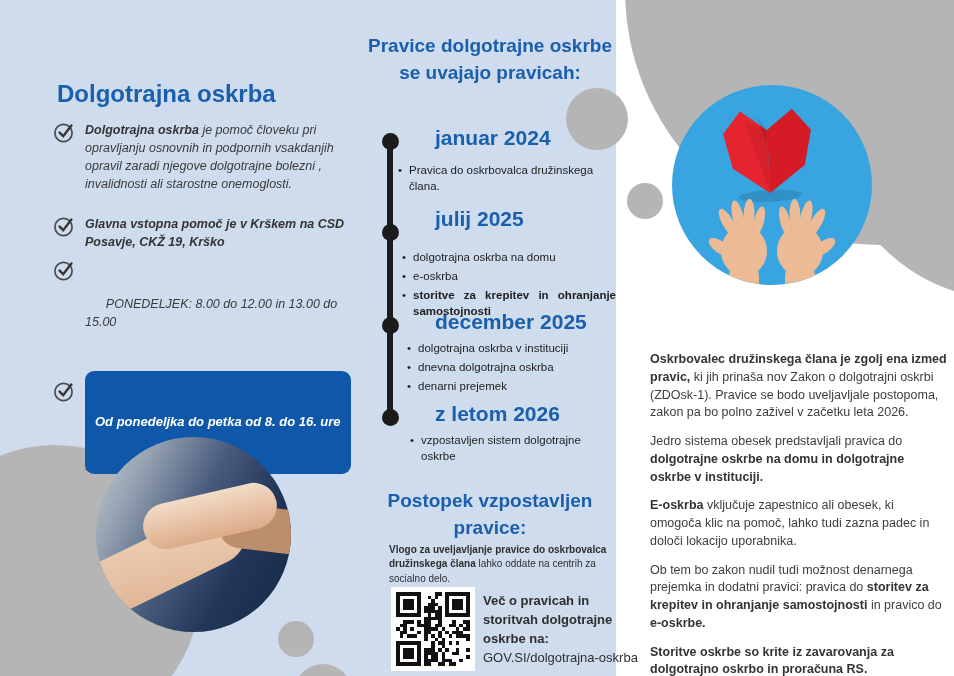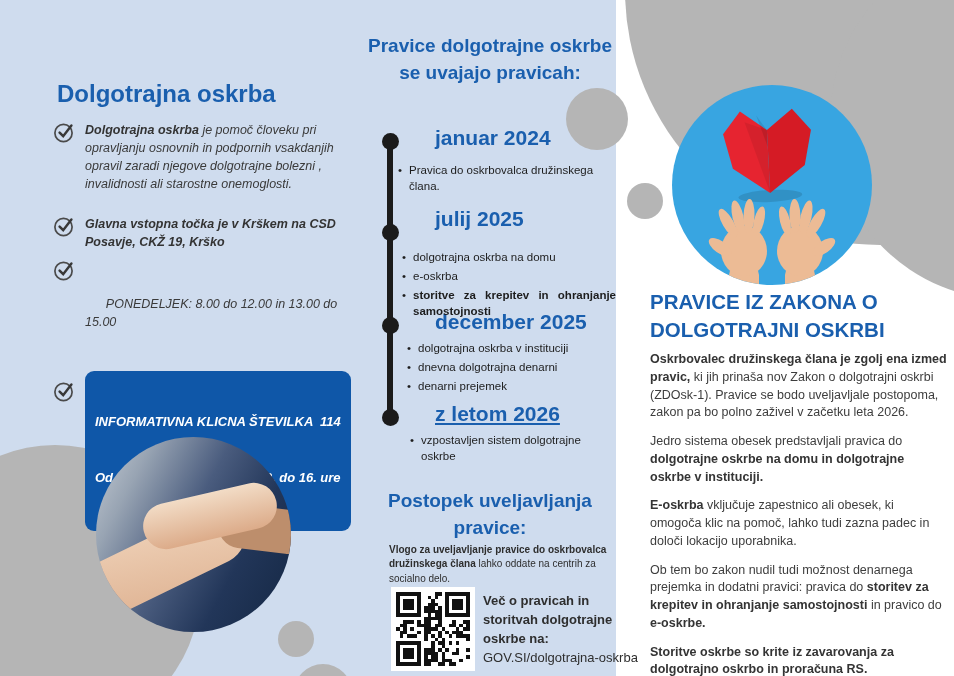--- a/index.html
+++ b/index.html
@@ -98,21 +98,21 @@
     <p class="b-text"><b>Dolgotrajna oskrba</b><span> je pomoč človeku pri opravljanju osnovnih in podpornih vsakdanjih opravil zaradi njegove dolgotrajne bolezni , invalidnosti ali starostne onemoglosti.</span></p>
   </div>
 
   <div class="abs bullet-row" style="left:52px;top:215px;">
     <span class="chk">
       <svg viewBox="0 0 24 24">
           <circle cx="11.5" cy="13" r="8.6" fill="none" stroke="#4a4a4a" stroke-width="1.7"></circle>
           <path d="M7.6 12.6l3.6 3.6 8.2-10.6" fill="none" stroke="#383838" stroke-width="2.5" stroke-linecap="round"></path>
         </svg>
     </span>
-    <p class="b-text"><b>Glavna vstopna točka je v Krškem na CSD Posavje, CKŽ 19, Krško</b></p>
+    <p class="b-text"><b>Glavna vstopna pomoč je v Krškem na CSD Posavje, CKŽ 19, Krško</b></p>
   </div>
 
   <div class="abs bullet-row" style="left:52px;top:259px;">
     <span class="chk">
       <svg viewBox="0 0 24 24">
           <circle cx="11.5" cy="13" r="8.6" fill="none" stroke="#4a4a4a" stroke-width="1.7"></circle>
           <path d="M7.6 12.6l3.6 3.6 8.2-10.6" fill="none" stroke="#383838" stroke-width="2.5" stroke-linecap="round"></path>
         </svg>
     </span>
     <p class="b-text"><br>
@@ -124,21 +124,20 @@
   </div>
 
   <div class="abs bullet-row" style="left:52px;top:371px;">
     <span class="chk" style="margin-top:8px;">
       <svg viewBox="0 0 24 24">
           <circle cx="11.5" cy="13" r="8.6" fill="none" stroke="#4a4a4a" stroke-width="1.7"></circle>
           <path d="M7.6 12.6l3.6 3.6 8.2-10.6" fill="none" stroke="#383838" stroke-width="2.5" stroke-linecap="round"></path>
         </svg>
     </span>
     <div class="info-box">
-      <div>INFORMATIVNA KLICNA ŠTEVILKA  114</div>
       <div>Od ponedeljka do petka od 8. do 16. ure</div>
     </div>
   </div>
 
   <div class="abs photo-left">
     <div class="armA"></div>
     <div class="armC"></div>
     <div class="armB"></div>
   </div>
 
@@ -146,21 +145,21 @@
 
   <div class="abs tl-line"></div>
   <div class="abs tl-dot" style="top:133px;"></div>
   <div class="abs tl-dot" style="top:224px;"></div>
   <div class="abs tl-dot" style="top:317px;"></div>
   <div class="abs tl-dot" style="top:409px;"></div>
 
   <h3 class="abs tl-date" style="top:126px;">januar 2024</h3>
   <h3 class="abs tl-date" style="top:207px;">julij 2025</h3>
   <h3 class="abs tl-date" style="top:310px;">december 2025</h3>
-  <h3 class="abs tl-date" style="top:402px;text-decoration:underline;">z letom 2026</h3>
+  <h3 class="abs tl-date" style="top:402px;">z letom 2026</h3>
 
   <div class="abs tl-list" style="left:398px;top:162px;width:228px;">
     <div class="tl-item">
         <span class="dot">•</span>
         <span>Pravica do oskrbovalca družinskega člana.</span>
       </div>
   </div>
 
   <div class="abs tl-list" style="left:402px;top:249px;width:214px;">
     <div class="tl-item">
@@ -177,36 +176,36 @@
       </div>
   </div>
 
   <div class="abs tl-list" style="left:407px;top:340px;width:214px;">
     <div class="tl-item">
         <span class="dot">•</span>
         <span>dolgotrajna oskrba v instituciji</span>
       </div>
     <div class="tl-item">
         <span class="dot">•</span>
-        <span>dnevna dolgotrajna denarni</span>
+        <span>dnevna dolgotrajna oskrba</span>
       </div>
     <div class="tl-item">
         <span class="dot">•</span>
         <span>denarni prejemek</span>
       </div>
   </div>
 
   <div class="abs tl-list" style="left:410px;top:432px;width:178px;">
     <div class="tl-item">
         <span class="dot">•</span>
         <span>vzpostavljen sistem dolgotrajne oskrbe</span>
       </div>
   </div>
 
-  <h2 class="abs m-sub">Postopek uveljavljanja pravice:</h2>
+  <h2 class="abs m-sub">Postopek vzpostavljen pravice:</h2>
 
   <p class="abs m-par"><b>Vlogo za uveljavljanje pravice do oskrbovalca družinskega člana</b><span> lahko oddate na centrih za socialno delo.</span></p>
 
   <div class="abs qr-box">
     <svg viewBox="0 0 84 84" xmlns="http://www.w3.org/2000/svg">
         <rect x="0" y="0" width="4" height="4"></rect>
         <rect x="4" y="0" width="4" height="4"></rect>
         <rect x="8" y="0" width="4" height="4"></rect>
         <rect x="12" y="0" width="4" height="4"></rect>
         <rect x="16" y="0" width="4" height="4"></rect>
@@ -461,21 +460,20 @@
           <ellipse cx="-16" cy="-20" rx="5.5" ry="16" transform="rotate(-30 -16 -20)"></ellipse>
           <ellipse cx="-6" cy="-26" rx="5.5" ry="17" transform="rotate(-13 -6 -26)"></ellipse>
           <ellipse cx="5" cy="-27" rx="5.5" ry="17" transform="rotate(2 5 -27)"></ellipse>
           <ellipse cx="15" cy="-22" rx="5" ry="15" transform="rotate(14 15 -22)"></ellipse>
           <ellipse cx="-24" cy="4" rx="6" ry="13" transform="rotate(-55 -24 4)"></ellipse>
         </g>
       </g>
     </svg>
   </div>
 
-  <h2 class="abs r-title">PRAVICE IZ ZAKONA O DOLGOTRAJNI OSKRBI</h2>
 
   <div class="abs r-copy">
     <p><b>Oskrbovalec družinskega člana je zgolj ena izmed pravic,</b><span> ki jih prinaša nov Zakon o dolgotrajni oskrbi (ZDOsk-1). Pravice se bodo uveljavljale postopoma, zakon pa bo polno zaživel v začetku leta 2026.</span></p>
     <p><span>Jedro sistema obesek predstavljali pravica do </span><b>dolgotrajne oskrbe na domu in dolgotrajne oskrbe v instituciji.</b></p>
     <p><b>E-oskrba</b><span> vključuje zapestnico ali obesek, ki omogoča klic na pomoč, lahko tudi zazna padec in določi lokacijo uporabnika.</span></p>
     <p><span>Ob tem bo zakon nudil tudi možnost denarnega prejemka in dodatni pravici: pravica do </span><b>storitev za krepitev in ohranjanje samostojnosti</b><span> in pravico do </span><b>e-oskrbe.</b></p>
     <p><b>Storitve oskrbe so krite iz zavarovanja za dolgotrajno oskrbo in proračuna RS.</b></p>
   </div>
 
 </div>

